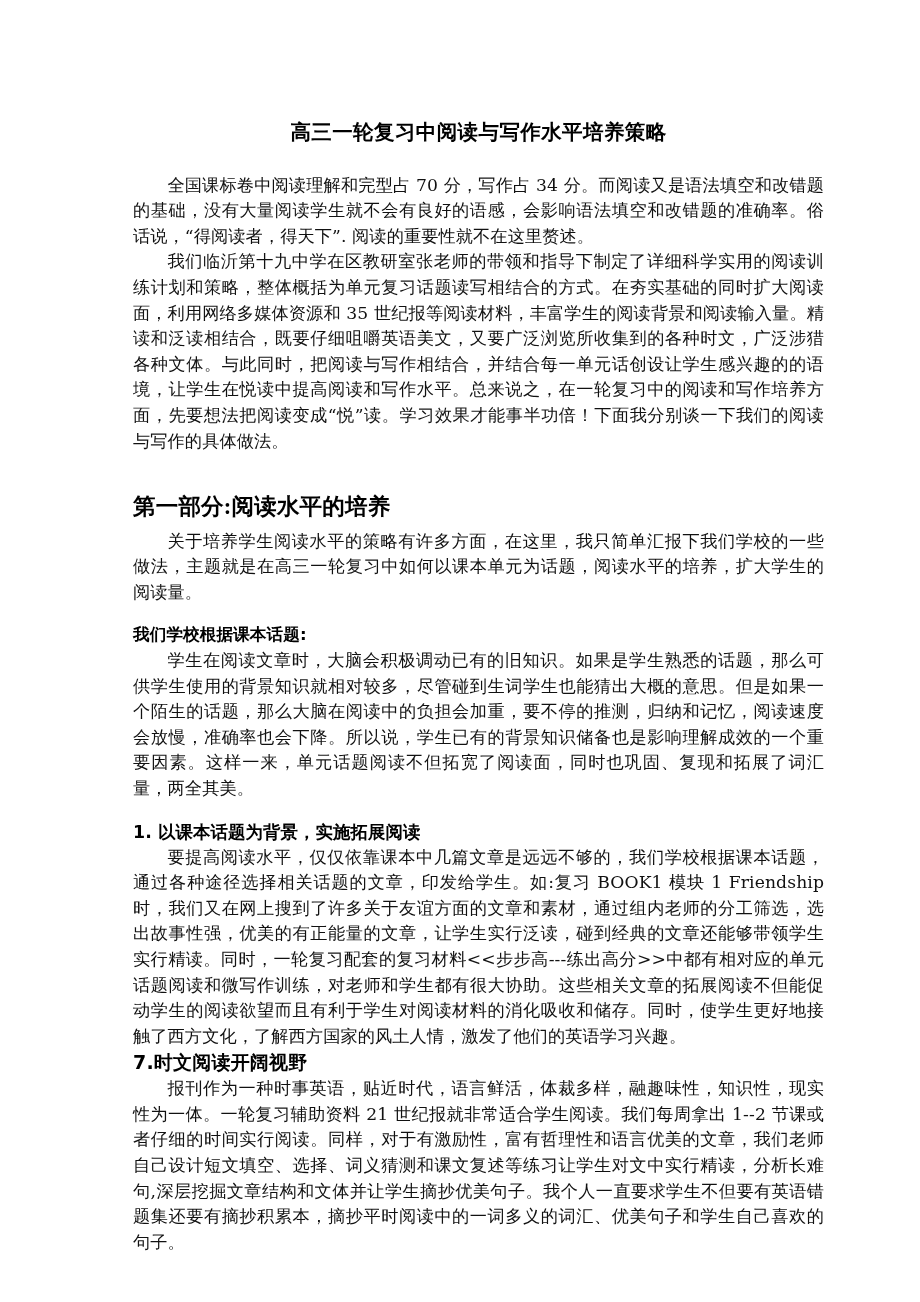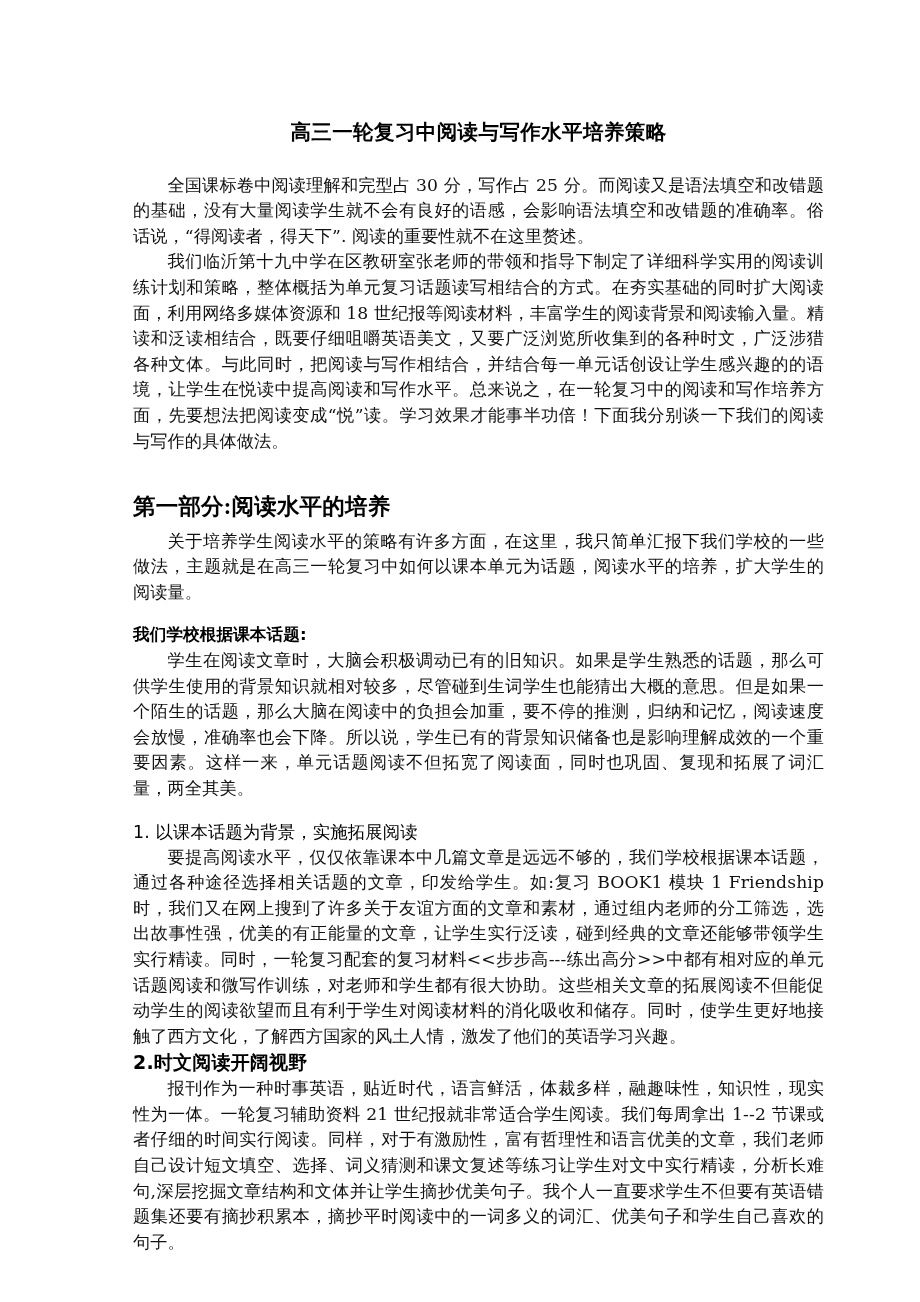--- a/index.html
+++ b/index.html
@@ -60,21 +60,21 @@
     font-size: 16.6px;
     font-weight: bold;
     margin: 0;
     line-height: 25.6px;
     letter-spacing: 0.1px;
     color: #000;
   }
   h3.num-head {
     font-family: "DejaVu Sans", "Liberation Sans", sans-serif;
     font-size: 17.4px;
-    font-weight: normal;
+    font-weight: bold;
     margin: 0;
     line-height: 26px;
     letter-spacing: 0.1px;
     color: #000;
   }
   h3.num-head-lg {
     font-family: "DejaVu Sans", "Liberation Sans", sans-serif;
     font-size: 19px;
     font-weight: bold;
     margin: 0;
@@ -83,40 +83,40 @@
     color: #000;
   }
 </style>
 </head>
 <body>
 
 <div class="page">
 
   <h1 class="doc-title">高三一轮复习中阅读与写作水平培养策略</h1>
 
-  <p class="body-text">全国课标卷中阅读理解和完型占 30 分，写作占 25 分。而阅读又是语法填空和改错题的基础，没有大量阅读学生就不会有良好的语感，会影响语法填空和改错题的准确率。俗话说，“得阅读者，得天下”. 阅读的重要性就不在这里赘述。</p>
+  <p class="body-text">全国课标卷中阅读理解和完型占 70 分，写作占 34 分。而阅读又是语法填空和改错题的基础，没有大量阅读学生就不会有良好的语感，会影响语法填空和改错题的准确率。俗话说，“得阅读者，得天下”. 阅读的重要性就不在这里赘述。</p>
 
-  <p class="body-text">我们临沂第十九中学在区教研室张老师的带领和指导下制定了详细科学实用的阅读训练计划和策略，整体概括为单元复习话题读写相结合的方式。在夯实基础的同时扩大阅读面，利用网络多媒体资源和 18 世纪报等阅读材料，丰富学生的阅读背景和阅读输入量。精读和泛读相结合，既要仔细咀嚼英语美文，又要广泛浏览所收集到的各种时文，广泛涉猎各种文体。与此同时，把阅读与写作相结合，并结合每一单元话创设让学生感兴趣的的语境，让学生在悦读中提高阅读和写作水平。总来说之，在一轮复习中的阅读和写作培养方面，先要想法把阅读变成“悦”读。学习效果才能事半功倍！下面我分别谈一下我们的阅读与写作的具体做法。</p>
+  <p class="body-text">我们临沂第十九中学在区教研室张老师的带领和指导下制定了详细科学实用的阅读训练计划和策略，整体概括为单元复习话题读写相结合的方式。在夯实基础的同时扩大阅读面，利用网络多媒体资源和 35 世纪报等阅读材料，丰富学生的阅读背景和阅读输入量。精读和泛读相结合，既要仔细咀嚼英语美文，又要广泛浏览所收集到的各种时文，广泛涉猎各种文体。与此同时，把阅读与写作相结合，并结合每一单元话创设让学生感兴趣的的语境，让学生在悦读中提高阅读和写作水平。总来说之，在一轮复习中的阅读和写作培养方面，先要想法把阅读变成“悦”读。学习效果才能事半功倍！下面我分别谈一下我们的阅读与写作的具体做法。</p>
 
   <div class="spacer-lg"></div>
 
   <h2 class="section-head">第一部分:阅读水平的培养</h2>
 
   <p class="body-text">关于培养学生阅读水平的策略有许多方面，在这里，我只简单汇报下我们学校的一些做法，主题就是在高三一轮复习中如何以课本单元为话题，阅读水平的培养，扩大学生的阅读量。</p>
 
   <div class="spacer-md"></div>
 
   <h3 class="sub-head">我们学校根据课本话题:</h3>
 
   <p class="body-text">学生在阅读文章时，大脑会积极调动已有的旧知识。如果是学生熟悉的话题，那么可供学生使用的背景知识就相对较多，尽管碰到生词学生也能猜出大概的意思。但是如果一个陌生的话题，那么大脑在阅读中的负担会加重，要不停的推测，归纳和记忆，阅读速度会放慢，准确率也会下降。所以说，学生已有的背景知识储备也是影响理解成效的一个重要因素。这样一来，单元话题阅读不但拓宽了阅读面，同时也巩固、复现和拓展了词汇量，两全其美。</p>
 
 
   <div class="spacer-md"></div>
 
   <h3 class="num-head">1. 以课本话题为背景，实施拓展阅读</h3>
 
   <p class="body-text">要提高阅读水平，仅仅依靠课本中几篇文章是远远不够的，我们学校根据课本话题，通过各种途径选择相关话题的文章，印发给学生。如:复习 BOOK1 模块 1 Friendship 时，我们又在网上搜到了许多关于友谊方面的文章和素材，通过组内老师的分工筛选，选出故事性强，优美的有正能量的文章，让学生实行泛读，碰到经典的文章还能够带领学生实行精读。同时，一轮复习配套的复习材料&lt;&lt;步步高---练出高分&gt;&gt;中都有相对应的单元话题阅读和微写作训练，对老师和学生都有很大协助。这些相关文章的拓展阅读不但能促动学生的阅读欲望而且有利于学生对阅读材料的消化吸收和储存。同时，使学生更好地接触了西方文化，了解西方国家的风土人情，激发了他们的英语学习兴趣。</p>
 
-  <h3 class="num-head-lg">2.时文阅读开阔视野</h3>
+  <h3 class="num-head-lg">7.时文阅读开阔视野</h3>
 
   <p class="body-text">报刊作为一种时事英语，贴近时代，语言鲜活，体裁多样，融趣味性，知识性，现实性为一体。一轮复习辅助资料 21 世纪报就非常适合学生阅读。我们每周拿出 1--2 节课或者仔细的时间实行阅读。同样，对于有激励性，富有哲理性和语言优美的文章，我们老师自己设计短文填空、选择、词义猜测和课文复述等练习让学生对文中实行精读，分析长难句,深层挖掘文章结构和文体并让学生摘抄优美句子。我个人一直要求学生不但要有英语错题集还要有摘抄积累本，摘抄平时阅读中的一词多义的词汇、优美句子和学生自己喜欢的句子。</p>
 
 </div>
 
 </body></html>

